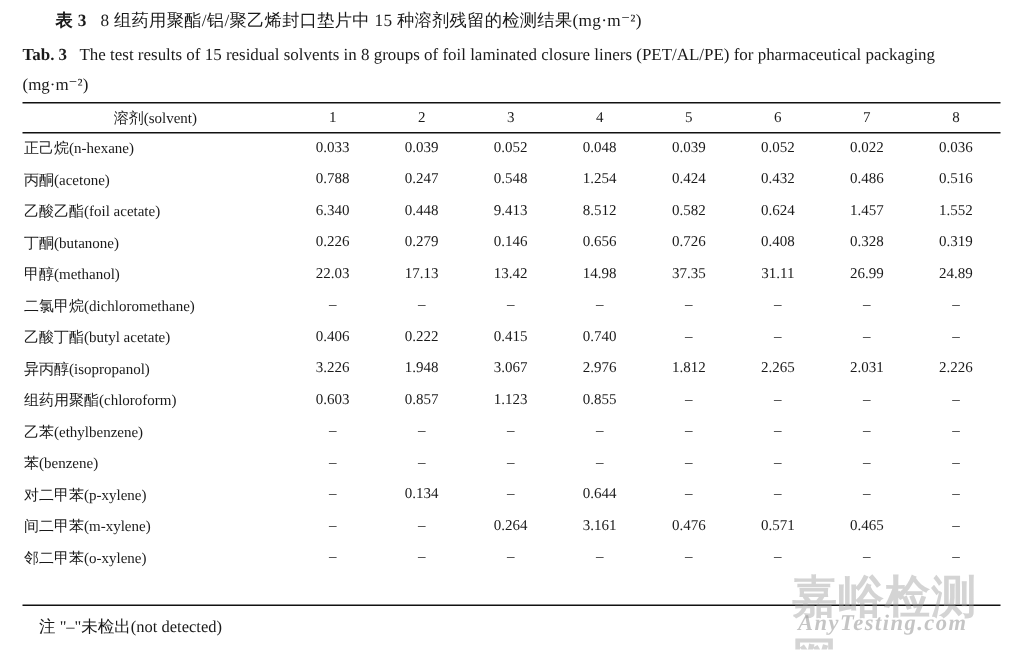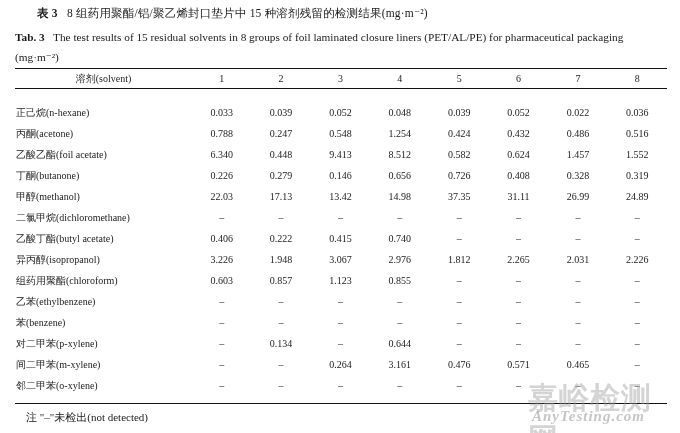--- a/index.html
+++ b/index.html
@@ -31,21 +31,21 @@
     }
     table {
       position: absolute; left: 15px; top: 69px; width: 652px;
       border-collapse: collapse; font-size: 10px;
     }
     th, td { padding: 0; height: 21px; white-space: nowrap; font-weight: normal; }
     thead th { height: 19px; }
     th.solv { text-align: center; width: 175px; }
     td.solv { text-align: left; padding-left: 1px; width: 175px; }
     th.num, td.num { text-align: center; width: 59px; }
-    tbody tr:first-child td { padding-top: 14px; }
+    tbody tr:first-child td { padding-top: 0; }
     .note {
       position: absolute; left: 26px; top: 410px; font-size: 11px;
     }
     .wm-cn {
       position: absolute; left: 528px; top: 378px;
       font-family: "DejaVu Sans", sans-serif; font-weight: bold;
       font-size: 30px; color: rgba(160,160,160,0.45); letter-spacing: 1px;
     }
     .wm-en {
       position: absolute; left: 532px; top: 408px;

